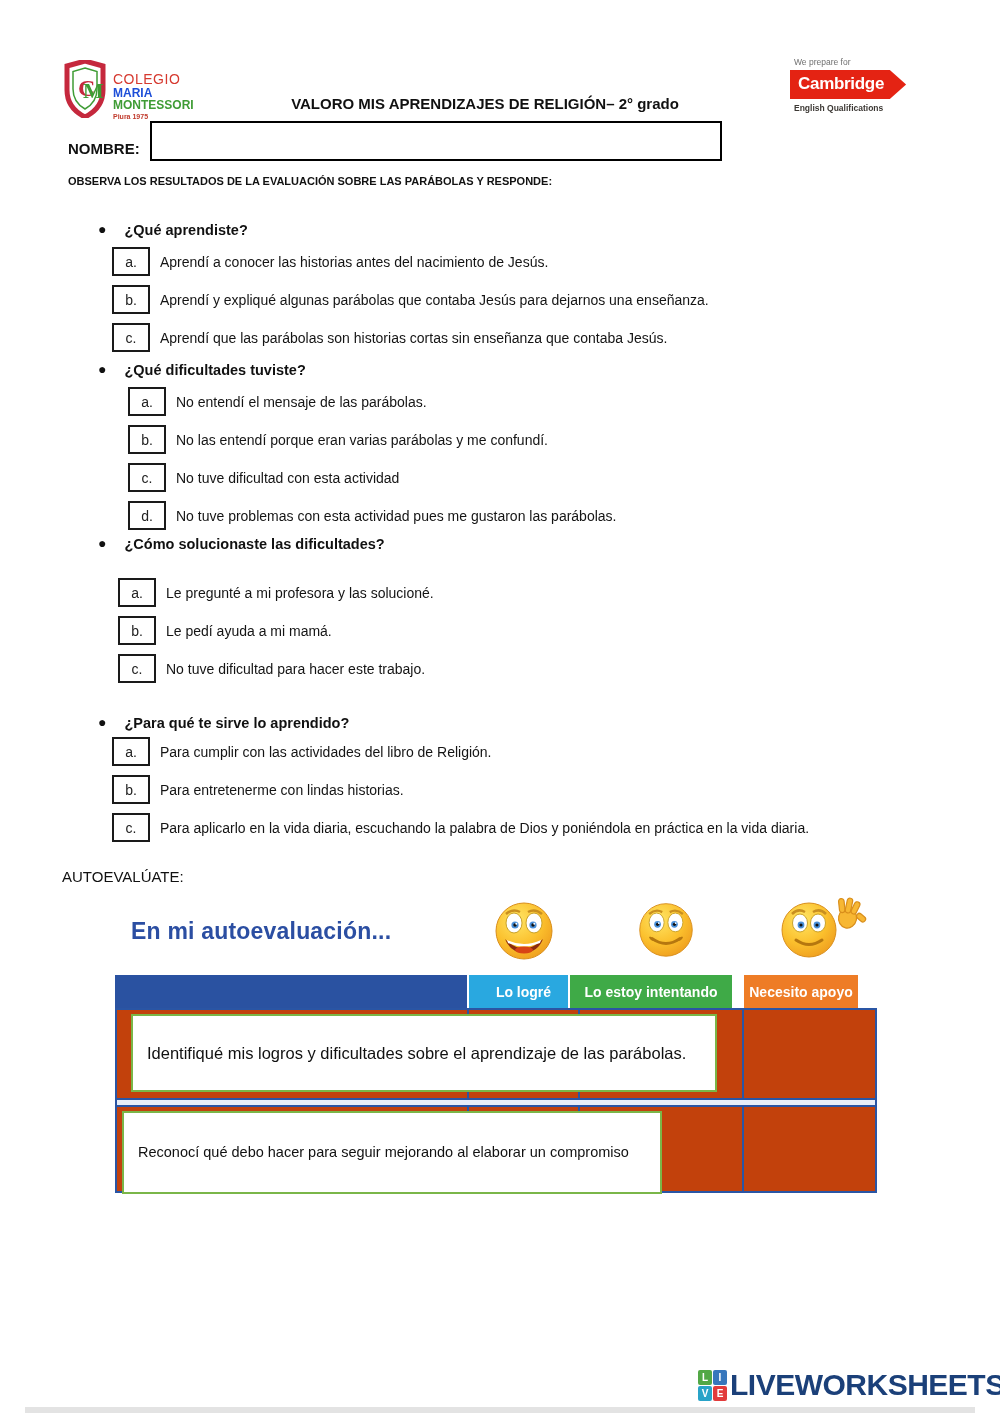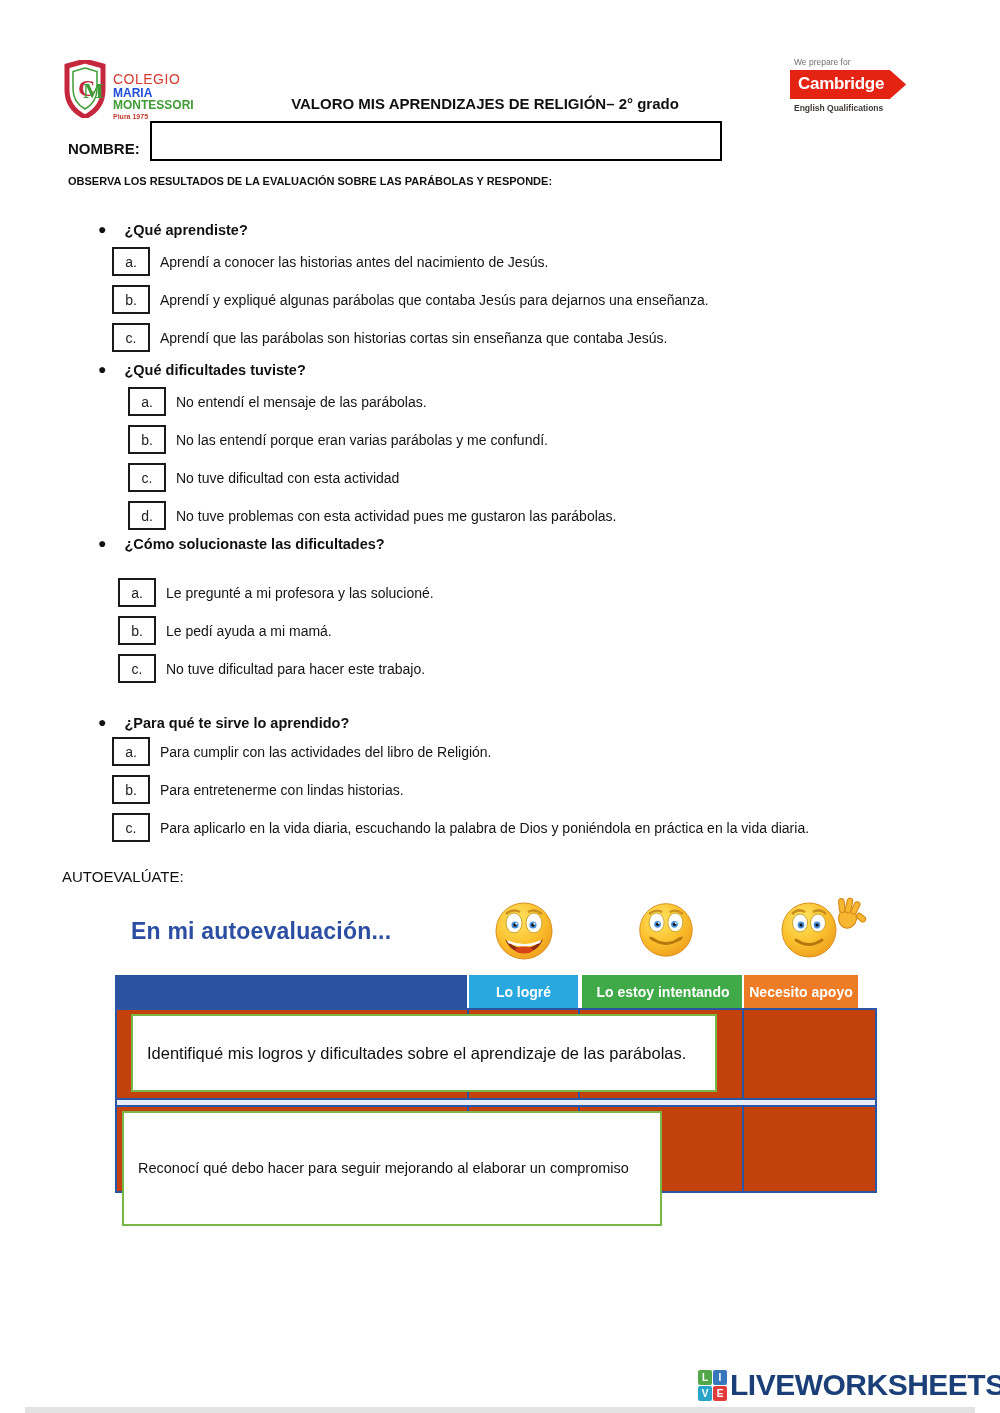--- a/index.html
+++ b/index.html
@@ -49,32 +49,32 @@
   .autoeval-heading { position:absolute; left:62px; top:868px; font-size:15px; font-weight:normal; }
   .table-title { position:absolute; left:131px; top:918px; font-size:23px; font-weight:bold;
       color:#2b4ea2; letter-spacing:.2px; }
 
   .emoji { position:absolute; }
 
   .hdr-cell { position:absolute; top:975px; height:33px; display:flex; align-items:center;
       justify-content:center; color:#fff; font-weight:bold; font-size:14px; border-left:2px solid #fff; }
   .hdr-blank { left:115px; width:352px; background:#2a52a1; border-left:none; }
   .hdr-c1 { left:467px; width:111px; background:#29a8e0; }
-  .hdr-c2 { left:580px; width:164px; background:#3faa47; }
+  .hdr-c2 { left:568px; width:164px; background:#3faa47; }
   .hdr-c3 { left:742px; width:116px; background:#ee7c26; }
 
   .tbl-body { position:absolute; left:115px; top:1008px; width:762px; height:185px;
       border:2px solid #2a55a4; background:#c2410c; }
   .vline { position:absolute; top:0; bottom:0; width:2px; background:#2a55a4; }
   .rowsep { position:absolute; left:0; right:0; top:88px; height:9px; background:#e8eef8;
       border-top:2px solid #2a55a4; border-bottom:2px solid #2a55a4; }
   .green-box { position:absolute; border:2px solid #7ab648; background:#fff; padding:11px 14px;
       display:flex; align-items:center; }
   .gb1 { left:14px; top:4px; width:586px; height:78px; font-size:16.5px; line-height:1.35; }
-  .gb2 { left:5px; top:101px; width:540px; height:115px; font-size:14.5px; line-height:1.4; }
+  .gb2 { left:5px; top:101px; width:540px; height:83px; font-size:14.5px; line-height:1.4; }
   .ans-cell { position:absolute; background:transparent; }
 
   
   .lw-logo { position:absolute; left:698px; top:1368px; display:flex; align-items:center; gap:3px; }
   .lw-grid { display:grid; grid-template-columns:14px 14px; grid-template-rows:15px 15px; gap:1px; }
   .lw-sq { display:flex; align-items:center; justify-content:center; color:#fff;
       font-size:10px; font-weight:bold; border-radius:2px; }
   .lw-sq.l { background:#52a846; } .lw-sq.i { background:#3777bc; }
   .lw-sq.v { background:#29a3c8; } .lw-sq.e { background:#e23b3b; }
   .lw-text { font-size:30px; font-weight:bold; color:#1b4079; letter-spacing:-0.5px; }

